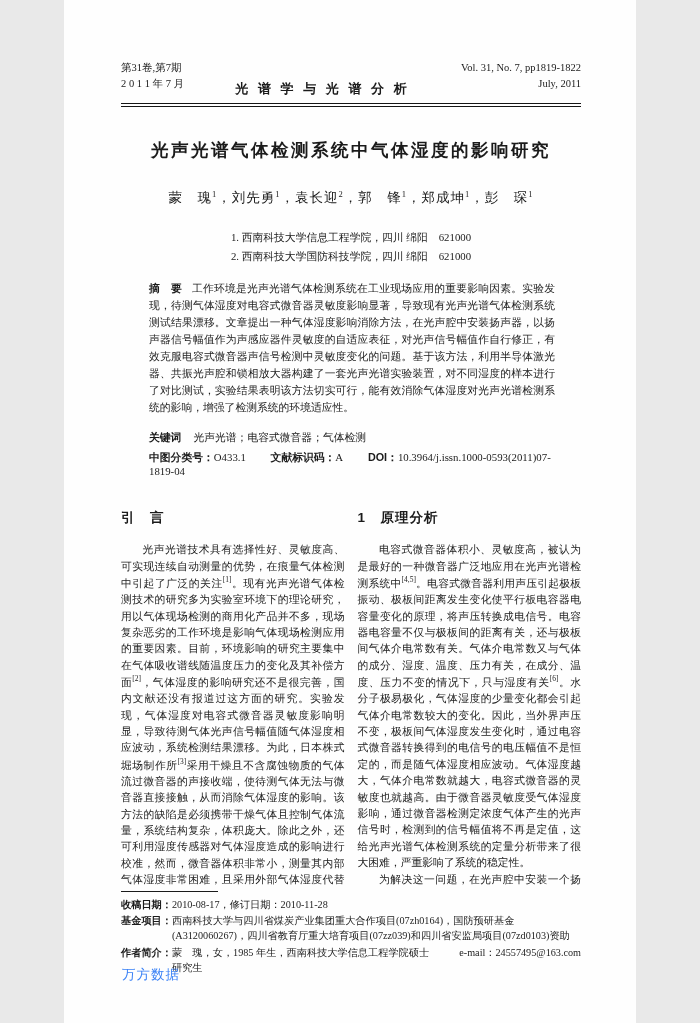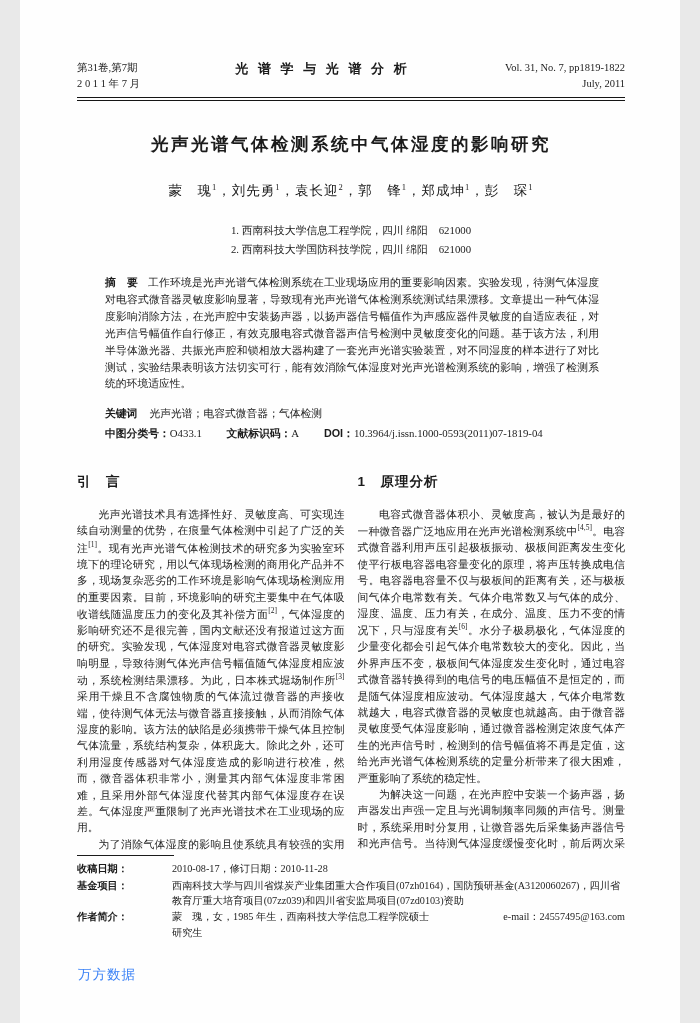--- a/index.html
+++ b/index.html
@@ -1,26 +1,26 @@
 <!DOCTYPE html>
 <html lang="zh"><head>
 <meta charset="utf-8">
 <style>
   html,body { margin:0; padding:0; background:#e9e9e9; }
   .page {
-    width:660px; height:1023px; margin:0 auto; background:#fefefe;
+    width:572px; height:1023px; margin:0 auto; background:#fefefe;
     color:#1b1b1b; font-family:"Liberation Serif","DejaVu Serif",serif;
     position:relative; overflow:hidden; box-sizing:border-box;
     padding:60px 55px 8px 57px;
   }
 
   
   .journal-header { display:flex; justify-content:space-between; align-items:flex-start; }
   .jh-left { font-size:10.5px; line-height:1.5; white-space:nowrap; }
-  .jh-center { text-align:center; flex:1; }
+  .jh-center { text-align:center; flex:1;margin-top:20px; }
   .jh-center .cn { font-family:"Liberation Sans",sans-serif; font-weight:bold; font-size:13px; letter-spacing:3px; }
   .jh-center .en { font-size:11px; margin-top:1px; }
   .jh-right { font-size:10.5px; line-height:1.5; text-align:right; white-space:nowrap; }
   .journal-rule { margin-top:5px; height:2px; border-top:1.6px solid #151515; border-bottom:1.6px solid #151515; }
 
   
   .paper-title { text-align:center; margin-top:31px; font-family:"Liberation Sans",sans-serif;
     font-weight:bold; font-size:17.5px; letter-spacing:2.5px; }
   .authors-line { text-align:center; margin-top:26px; font-size:13.5px; letter-spacing:1px; }
   .authors-line sup { font-size:8.5px; }
@@ -39,21 +39,21 @@
   .body-cols { display:flex; gap:13px; margin-top:27px; height:384px; overflow:hidden; }
   .col { width:287px; font-size:10.8px; line-height:1.52; text-align:justify; }
   .col h2 { font-family:"Liberation Sans",sans-serif; font-weight:bold; font-size:13.5px;
     margin:4px 0 13px 0; letter-spacing:1px; }
   .col p { margin:0; text-indent:2em; }
   .col sup { font-size:7.5px; }
 
   
   .footnotes { margin-top:3px; font-size:10.2px; line-height:1.5; }
   .fn-rule { width:97px; border-top:1.2px solid #1b1b1b; margin-bottom:5px; }
-  .fn-row { display:flex; margin-top:1px;gap:44px; }
+  .fn-row { display:flex; margin-top:1px; }
   .fn-label { font-family:"Liberation Sans",sans-serif; font-weight:bold; white-space:nowrap; }
   .fn-text { flex:1; }
   .fn-email { margin-left:28px; white-space:nowrap; }
 
   .watermark { position:absolute; left:58px; top:966px; font-family:Liberation Mono, monospace;
     font-size:13.5px; color:#3b82f6; letter-spacing:1px; }
 </style>
 </head>
 <body>
 

